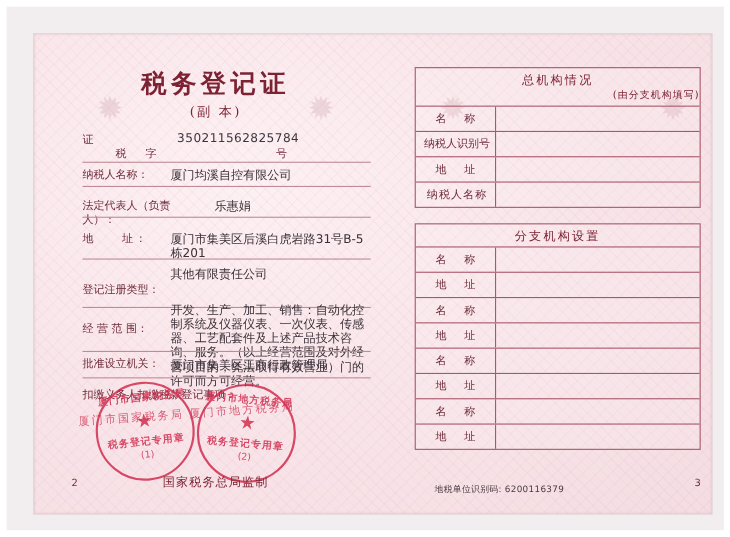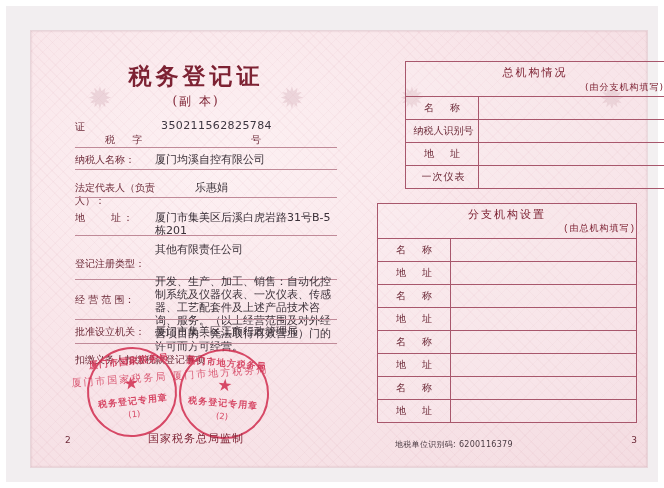--- a/index.html
+++ b/index.html
@@ -366,47 +366,46 @@
           <div class="seal-mid">税务登记专用章</div>
           <div class="seal-bot">(2)</div>
         </div>
 
         <div class="issuer">国家税务总局监制</div>
         <div class="page-num-left">2</div>
       </div>
 
       <div class="half-right">
 
-        <div class="rtable" style="top:30px;margin-left:28px;">
+        <div class="rtable" style="top:30px;">
           <div class="rhead">
             <span>总机构情况</span>
             <small>(由分支机构填写)</small>
           </div>
           <div class="rrow">
             <div class="rcell-label">名　称</div>
             <div class="rcell-value"></div>
           </div>
           <div class="rrow">
             <div class="rcell-label" style="letter-spacing:0px;">纳税人识别号</div>
             <div class="rcell-value"></div>
           </div>
           <div class="rrow">
             <div class="rcell-label">地　址</div>
             <div class="rcell-value"></div>
           </div>
           <div class="rrow">
-            <div class="rcell-label" style="letter-spacing:1px;">一次仪表</div>
-            <div class="rcell-value"></div>
-          </div>
-        </div>
-
-        <div class="rtable" style="top:172px;font-family:Liberation Mono, monospace;">
+            <div class="rcell-label" style="letter-spacing:1px;">纳税人名称</div>
+            <div class="rcell-value"></div>
+          </div>
+        </div>
+
+        <div class="rtable" style="top:172px;">
           <div class="rhead">
             <span>分支机构设置</span>
-            <small>(由总机构填写)</small>
           </div>
 
           <div class="rrow">
             <div class="rcell-label">名　称</div>
             <div class="rcell-value"></div>
           </div>
           <div class="rrow">
             <div class="rcell-label">地　址</div>
             <div class="rcell-value"></div>
           </div>

